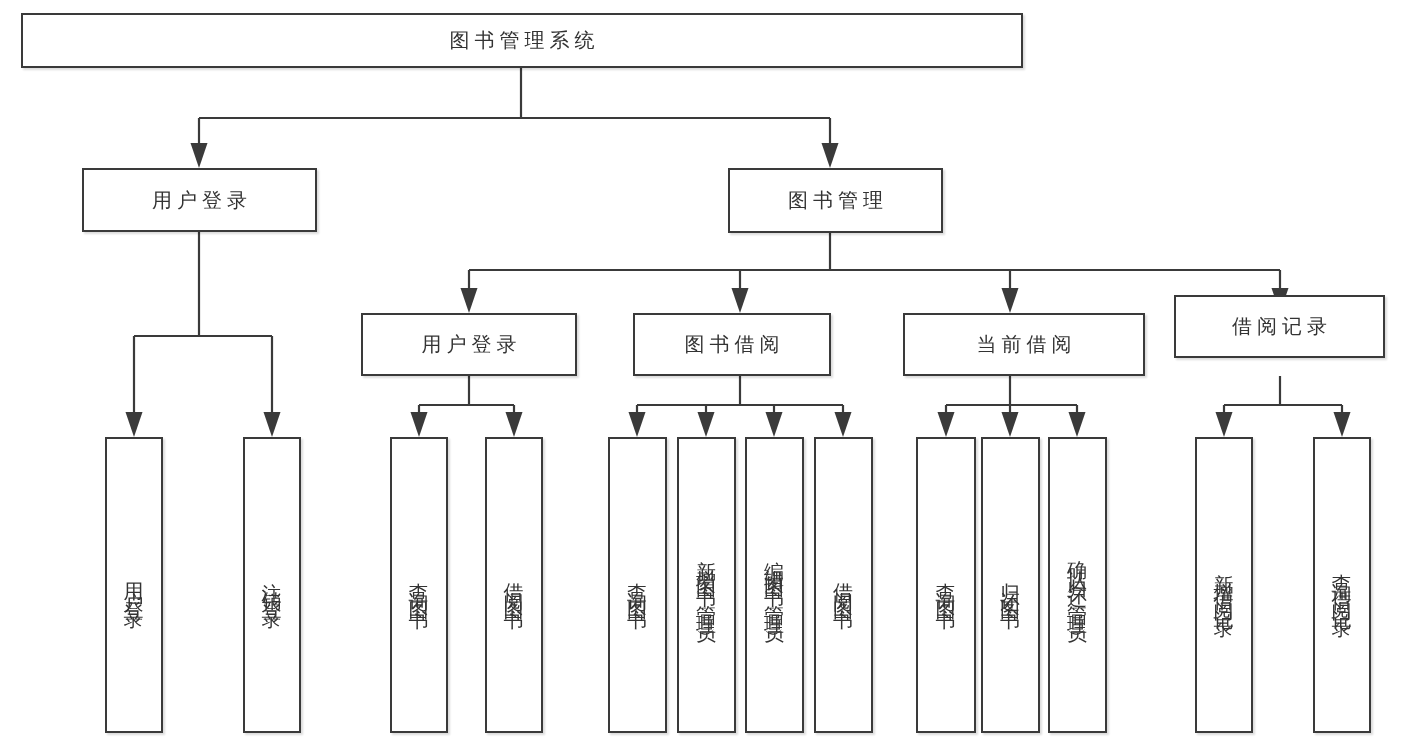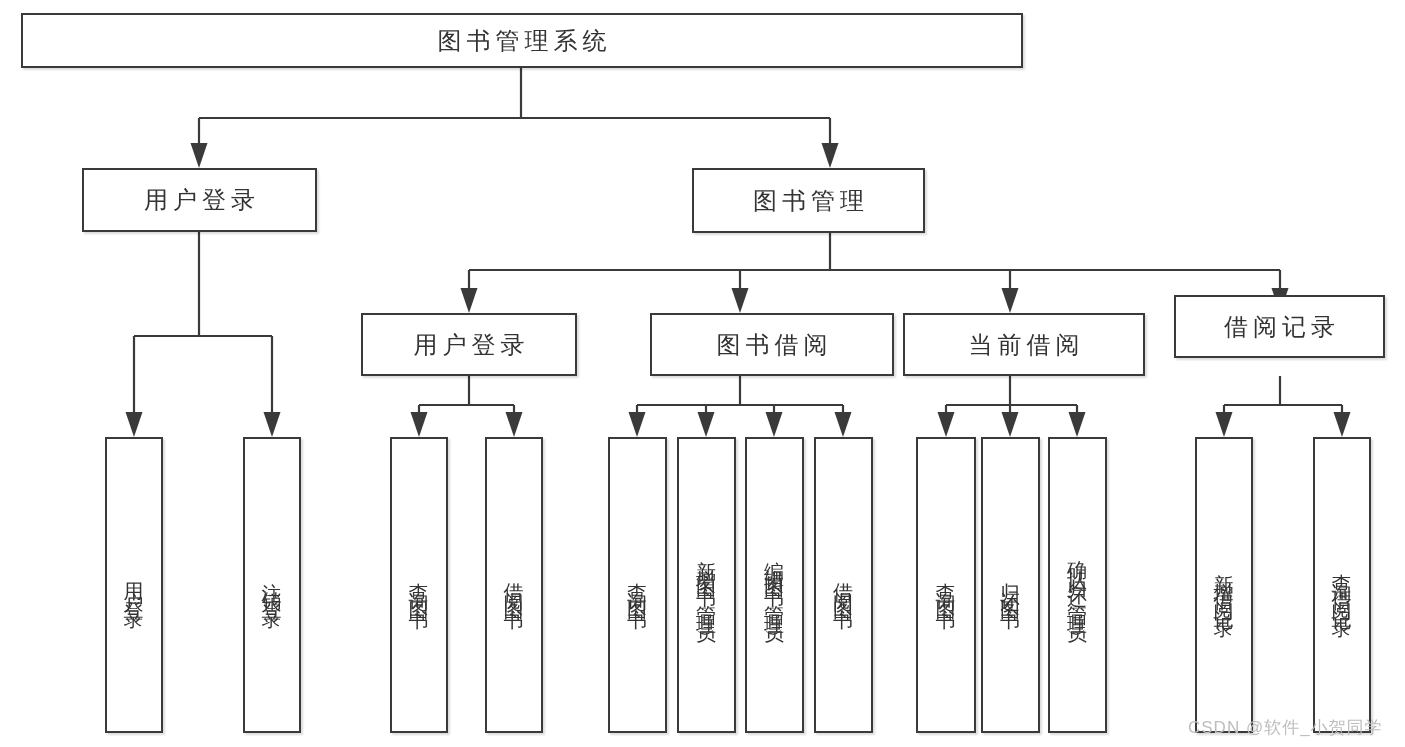--- a/index.html
+++ b/index.html
@@ -13,21 +13,21 @@
   #wires path { stroke:currentColor; stroke-width:2.2; fill:none; }
   #wires polygon { fill:currentColor; stroke:none; }
   .hbox, .vbox {
     position:absolute; box-sizing:border-box;
     background:var(--box-fill,#fff);
     border:2px solid var(--box-border,#3a3a3a);
     box-shadow:2px 2px 2px rgba(0,0,0,0.14);
     display:flex; align-items:center; justify-content:center;
   }
   .hbox span {
-    font-size:24px; letter-spacing:5px; text-indent:5px;
+    font-size:20px; letter-spacing:5px; text-indent:5px;
     color:var(--text,#333); white-space:nowrap;
   }
   .vbox span {
     writing-mode:vertical-rl; text-orientation:mixed;
     font-size:20px; letter-spacing:9px;
     color:var(--text,#333); line-height:1;
   }
   #watermark {
     position:absolute; left:1188px; top:716px; z-index:5;
     font-size:17px; letter-spacing:1px;
@@ -72,28 +72,28 @@
     <polygon points="1333.5,412 1350.5,412 1342,437"></polygon>
   </svg>
 
   <div class="hbox" style="left:21px;top:13px;width:1002px;height:55px">
     <span>图书管理系统</span>
   </div>
 
   <div class="hbox" style="left:82px;top:168px;width:235px;height:64px">
     <span>用户登录</span>
   </div>
-  <div class="hbox" style="left:692px;top:168px;width:233px;height:65px">
+  <div class="hbox" style="left:728px;top:168px;width:215px;height:65px">
     <span>图书管理</span>
   </div>
 
   <div class="hbox" style="left:361px;top:313px;width:216px;height:63px">
     <span>用户登录</span>
   </div>
-  <div class="hbox" style="left:650px;top:313px;width:244px;height:63px">
+  <div class="hbox" style="left:633px;top:313px;width:198px;height:63px">
     <span>图书借阅</span>
   </div>
   <div class="hbox" style="left:903px;top:313px;width:242px;height:63px">
     <span>当前借阅</span>
   </div>
   <div class="hbox" style="left:1174px;top:295px;width:211px;height:63px">
     <span>借阅记录</span>
   </div>
 
   <div class="vbox" style="left:105px;top:437px;width:58px;height:296px">
@@ -133,15 +133,14 @@
     <span>确认归还（管理员）</span>
   </div>
 
   <div class="vbox" style="left:1195px;top:437px;width:58px;height:296px">
     <span>新增借阅记录</span>
   </div>
   <div class="vbox" style="left:1313px;top:437px;width:58px;height:296px">
     <span>查询借阅记录</span>
   </div>
 
-  <div id="watermark">CSDN @软件_小贺同学</div>
 
 </div>
 
 </body></html>

